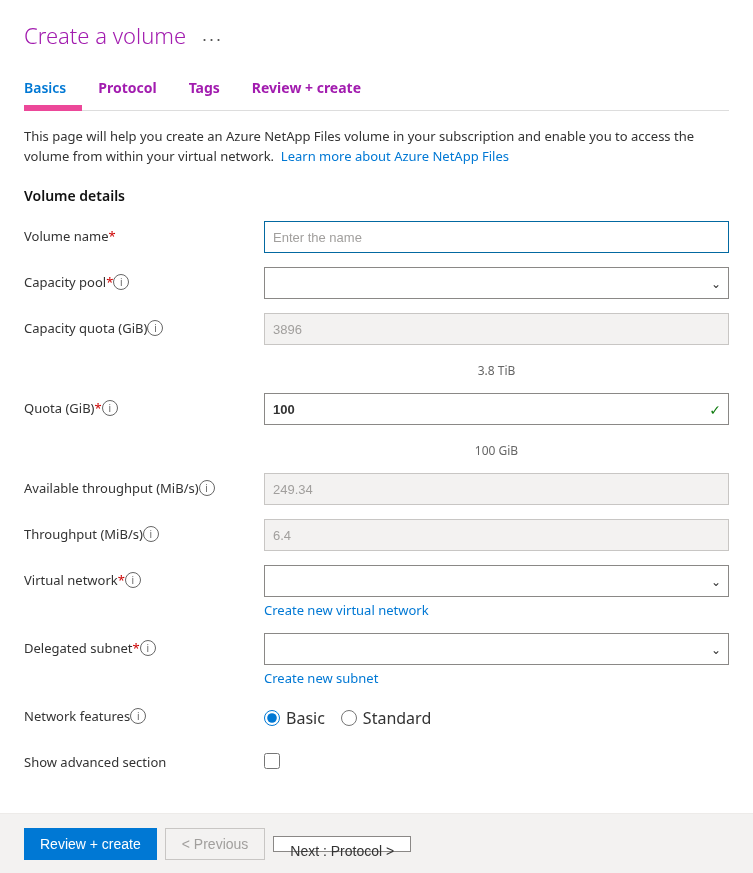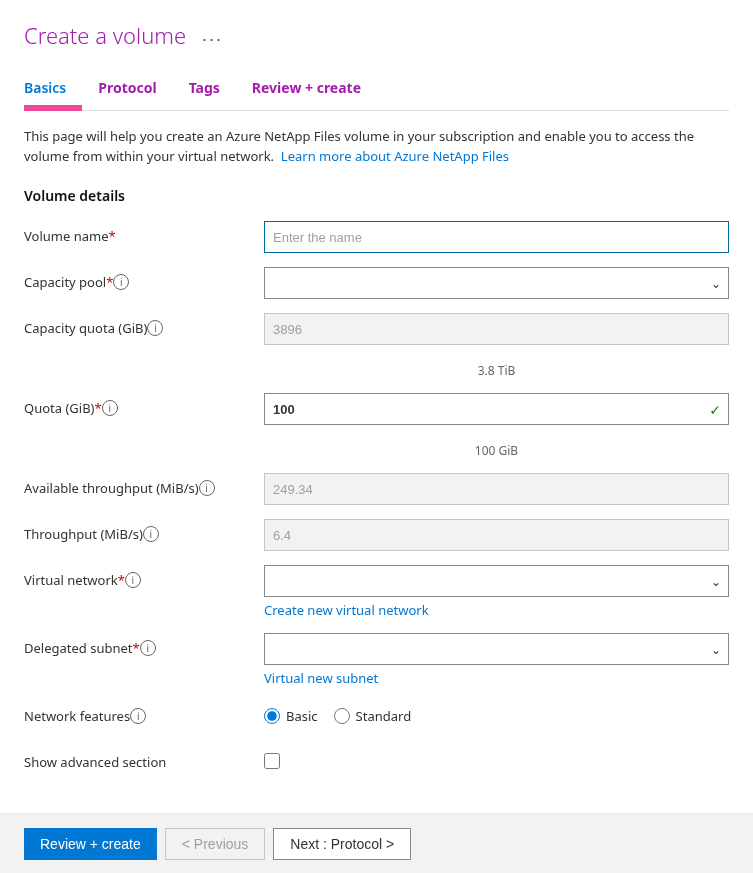--- a/index.html
+++ b/index.html
@@ -236,21 +236,21 @@
     }
 
     .radio-input {
       width: 16px;
       height: 16px;
       cursor: pointer;
       accent-color: #0078d4;
     }
 
     .radio-label {
-      font-size: 13px;
+      font-size: 16px;
       color: #333;
     }
 
     .checkbox-wrapper {
       display: flex;
       align-items: center;
       padding-top: 6px;
     }
 
     .checkbox-input {
@@ -280,21 +280,21 @@
       min-width: 120px;
     }
 
     .btn-secondary {
       background: #fff;
       color: #333;
       border: 1px solid #8a8886;
       padding: 6px 16px;
       font-size: 14px;
       cursor: pointer;
-      height: 32px;
+      height: 16px;
     }
 
     .btn-disabled {
       background: #f3f2f1;
       color: #a19f9d;
       border: 1px solid #c8c6c4;
       padding: 6px 16px;
       font-size: 14px;
       cursor: not-allowed;
       height: 32px;
@@ -419,21 +419,21 @@
       <span class="required"> *</span>
       <span class="info-icon">i</span>
     </div>
     <div class="form-control-wrapper">
       <div class="form-select-wrapper">
         <select class="form-select">
           <option value=""></option>
         </select>
         <span class="select-arrow">⌄</span>
       </div>
-      <a href="#" class="link-text">Virtual new subnet</a>
+      <a href="#" class="link-text">Create new subnet</a>
     </div>
   </div>
 
   <div class="form-row">
     <div class="form-label">
       <span>Network features</span>
       <span class="info-icon">i</span>
     </div>
     <div class="form-control-wrapper">
       <div class="radio-group">

